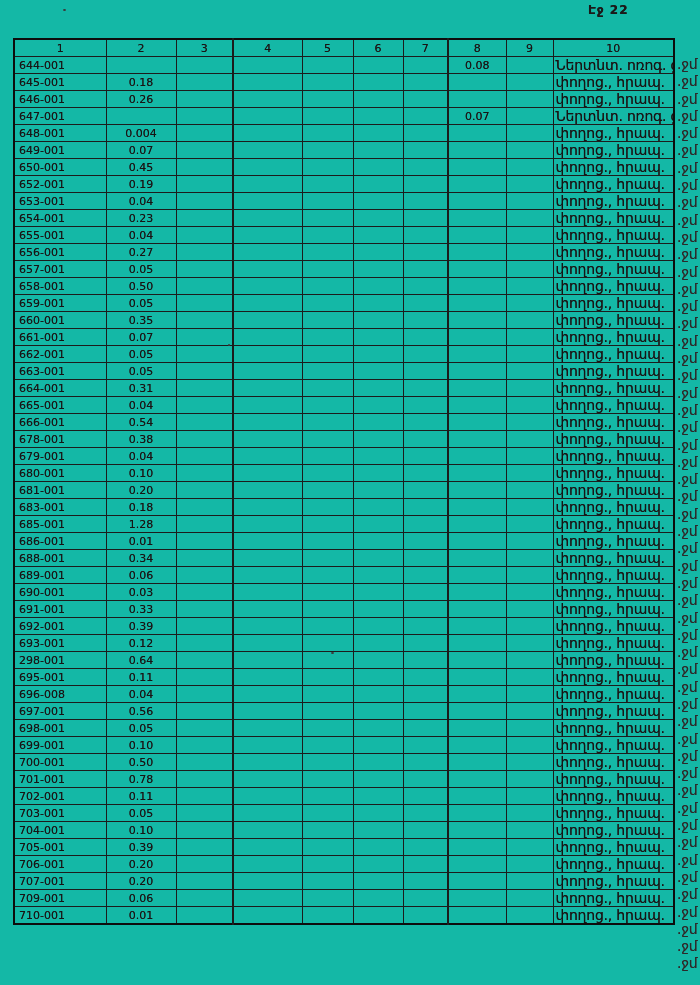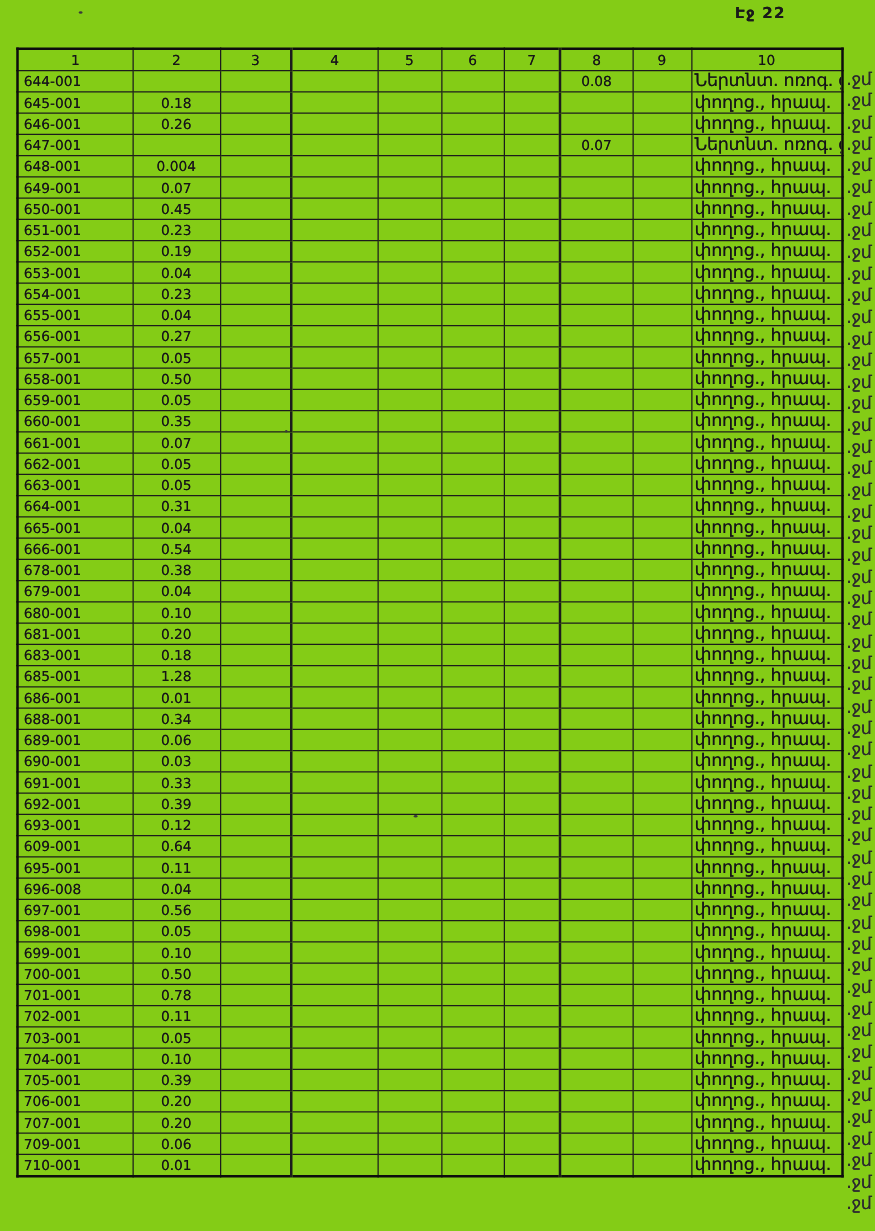--- a/index.html
+++ b/index.html
@@ -1,21 +1,21 @@
 <!DOCTYPE html>
 <html><head>
 <meta charset="utf-8">
 <style>
   html,body{margin:0;padding:0;}
   body{
     width:700px;height:985px;background:#ffffff;position:relative;
     font-family:"DejaVu Sans","Liberation Sans",sans-serif;
     color:#111;overflow:hidden;
   }
-  .sheet{position:absolute;inset:0;background:#84cc16;}
+  .sheet{position:absolute;inset:0;background:#14b8a6;}
   .page-label{
     position:absolute;top:3px;left:588px;
     font-size:12px;font-weight:700;letter-spacing:1px;color:#1a1a1a;
     text-shadow:0 0 .4px #222;
   }
   table.scan-table{
     position:absolute;left:13px;top:38px;
     width:660px;border-collapse:collapse;table-layout:fixed;
     border:2px solid #0d0d0d;
   }
@@ -160,32 +160,20 @@
           <td class="c3"></td>
           <td class="c4"></td>
           <td class="c5"></td>
           <td class="c6"></td>
           <td class="c7"></td>
           <td class="c8"></td>
           <td class="c9"></td>
           <td class="c10">փողոց., հրապ.</td>
         </tr>
         <tr>
-          <td class="c1">651-001</td>
-          <td class="c2">0.23</td>
-          <td class="c3"></td>
-          <td class="c4"></td>
-          <td class="c5"></td>
-          <td class="c6"></td>
-          <td class="c7"></td>
-          <td class="c8"></td>
-          <td class="c9"></td>
-          <td class="c10">փողոց., հրապ.</td>
-        </tr>
-        <tr>
           <td class="c1">652-001</td>
           <td class="c2">0.19</td>
           <td class="c3"></td>
           <td class="c4"></td>
           <td class="c5"></td>
           <td class="c6"></td>
           <td class="c7"></td>
           <td class="c8"></td>
           <td class="c9"></td>
           <td class="c10">փողոց., հրապ.</td>
@@ -508,21 +496,21 @@
           <td class="c3"></td>
           <td class="c4"></td>
           <td class="c5"></td>
           <td class="c6"></td>
           <td class="c7"></td>
           <td class="c8"></td>
           <td class="c9"></td>
           <td class="c10">փողոց., հրապ.</td>
         </tr>
         <tr>
-          <td class="c1">609-001</td>
+          <td class="c1">298-001</td>
           <td class="c2">0.64</td>
           <td class="c3"></td>
           <td class="c4"></td>
           <td class="c5"></td>
           <td class="c6"></td>
           <td class="c7"></td>
           <td class="c8"></td>
           <td class="c9"></td>
           <td class="c10">փողոց., հրապ.</td>
         </tr>

